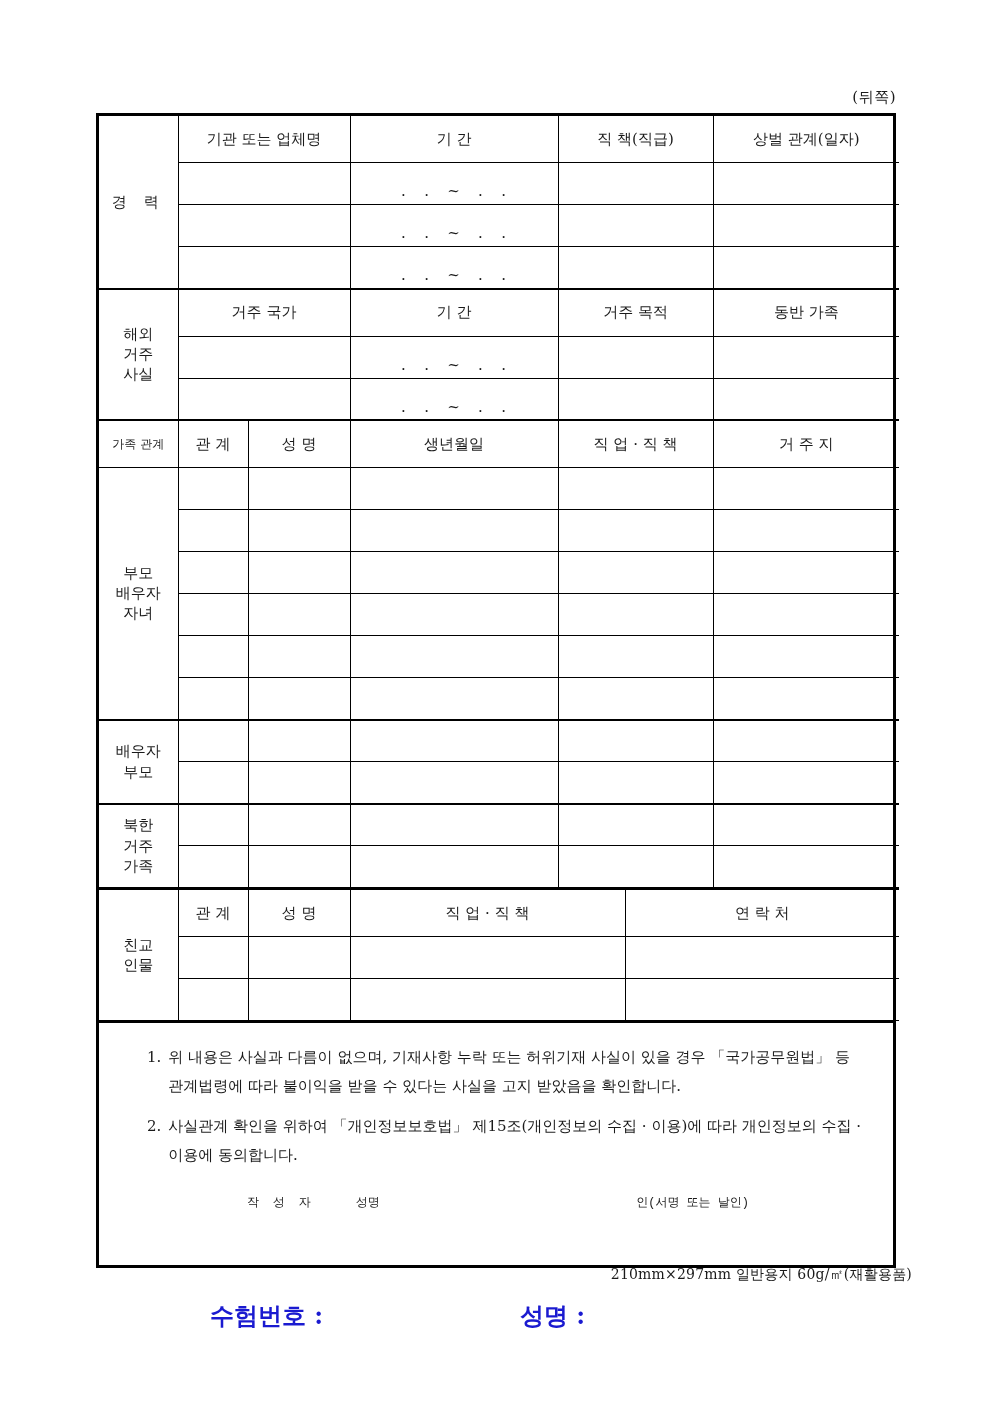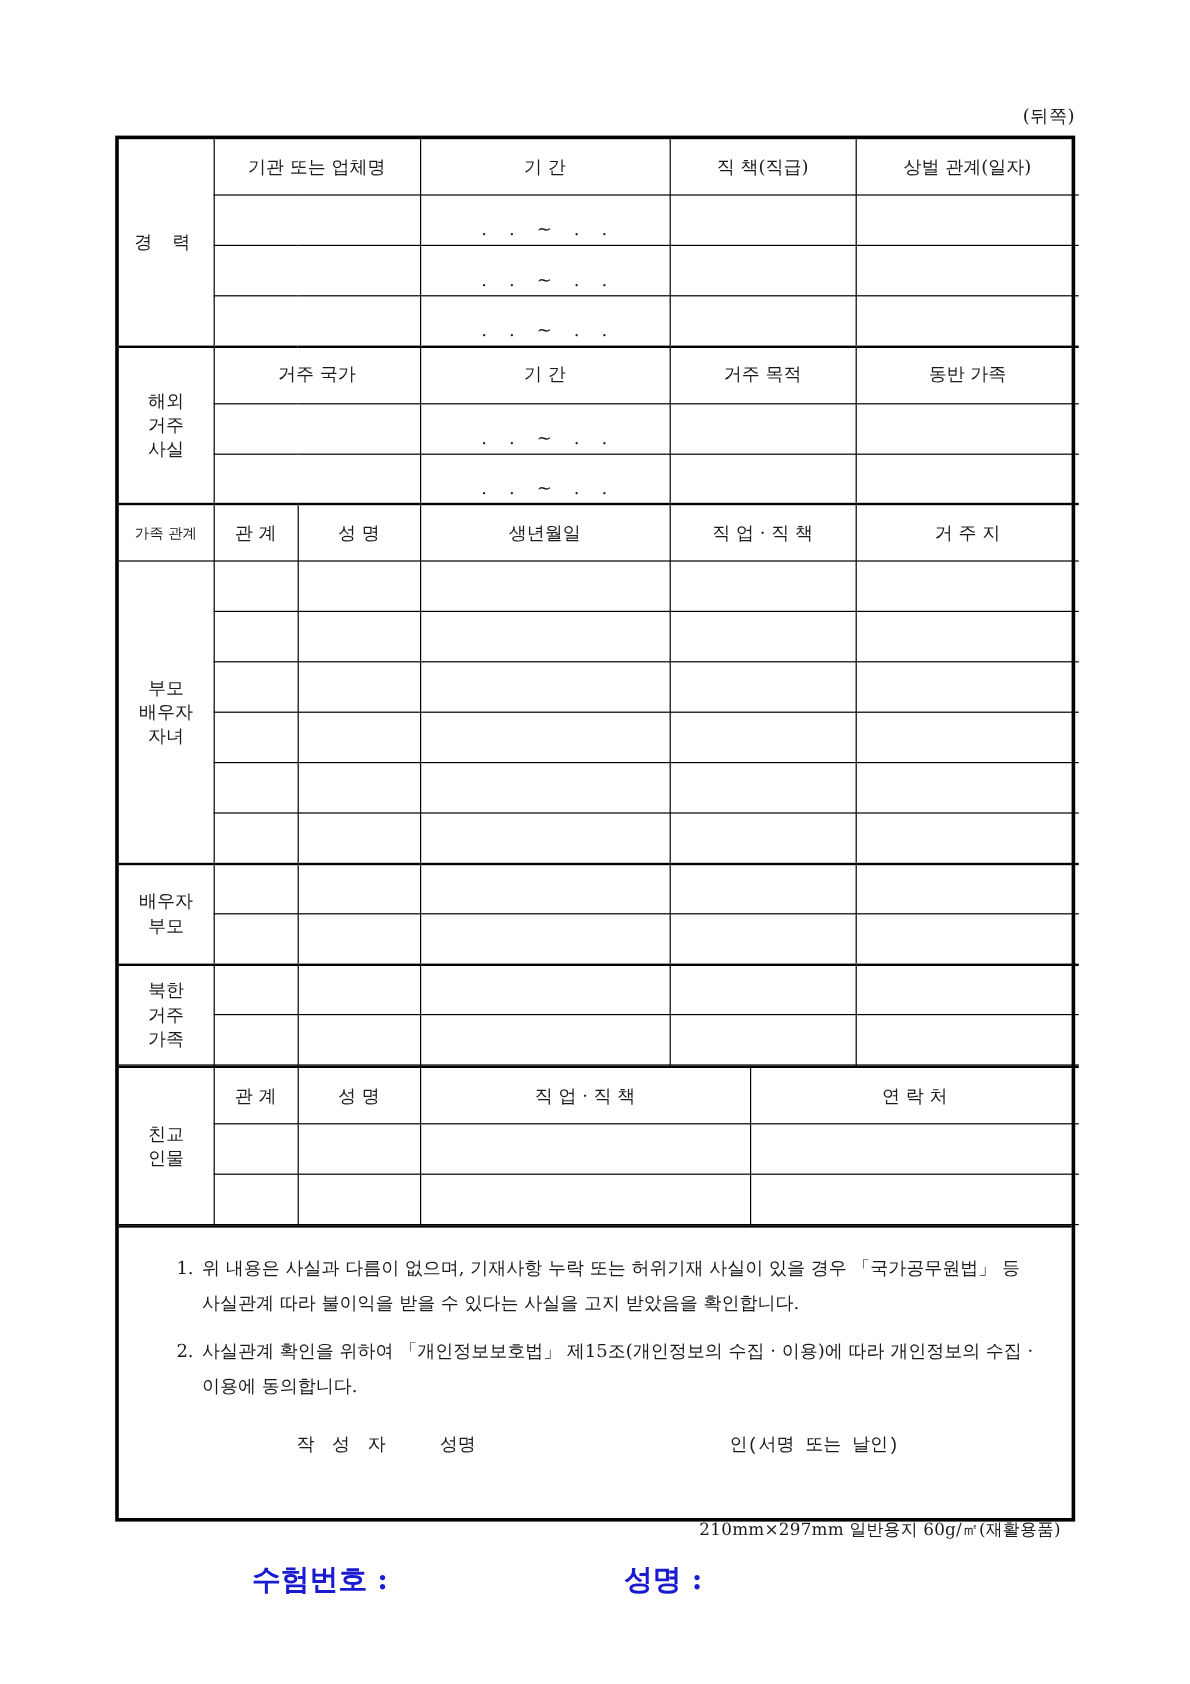--- a/index.html
+++ b/index.html
@@ -104,33 +104,33 @@
     padding-right: 60px;
   }
   .datewrap span { display: inline-block; }
   .d-y { width: 120px; text-align: left; }
   .d-m { width: 120px; text-align: left; }
   .d-d { width: 60px; text-align: left; }
 
   .signrow {
     display: flex;
     align-items: flex-end;
-    font-size: 15px;
+    font-size: 12px;
     margin-top: 24px;
     padding-bottom: 4px;
   }
   .sign-a { padding-left: 122px; letter-spacing: 5px; }
   .sign-b { padding-left: 40px; }
   .sign-c { margin-left: auto; padding-right: 118px; font-family: Liberation Mono, monospace; }
 
   
   .paperspec {
     position: absolute;
     top: 1266px;
-    right: 108px;
+    right: 80px;
     font-size: 14px;
     white-space: nowrap;
     letter-spacing: 0.2px;
   }
 
   
   .bluefoot {
     position: absolute;
     top: 1300px;
     left: 96px;
@@ -350,21 +350,21 @@
       <td></td>
       <td></td>
     </tr>
   </tbody>
     </table>
 
   <div class="declare">
 
     <div class="item">
       <span class="num">1.</span>
-      <span class="txt">위 내용은 사실과 다름이 없으며, 기재사항 누락 또는 허위기재 사실이 있을 경우 「국가공무원법」 등 사실관계 따라 불이익을 받을 수 있다는 사실을 고지 받았음을 확인합니다.</span>
+      <span class="txt">위 내용은 사실과 다름이 없으며, 기재사항 누락 또는 허위기재 사실이 있을 경우 「국가공무원법」 등 관계법령에 따라 불이익을 받을 수 있다는 사실을 고지 받았음을 확인합니다.</span>
     </div>
 
     <div class="item">
       <span class="num">2.</span>
       <span class="txt">사실관계 확인을 위하여 「개인정보보호법」 제15조(개인정보의 수집 · 이용)에 따라 개인정보의 수집 · 이용에 동의합니다.</span>
     </div>
 
 
     <div class="signrow">
       <span class="sign-a">작 성 자</span>

